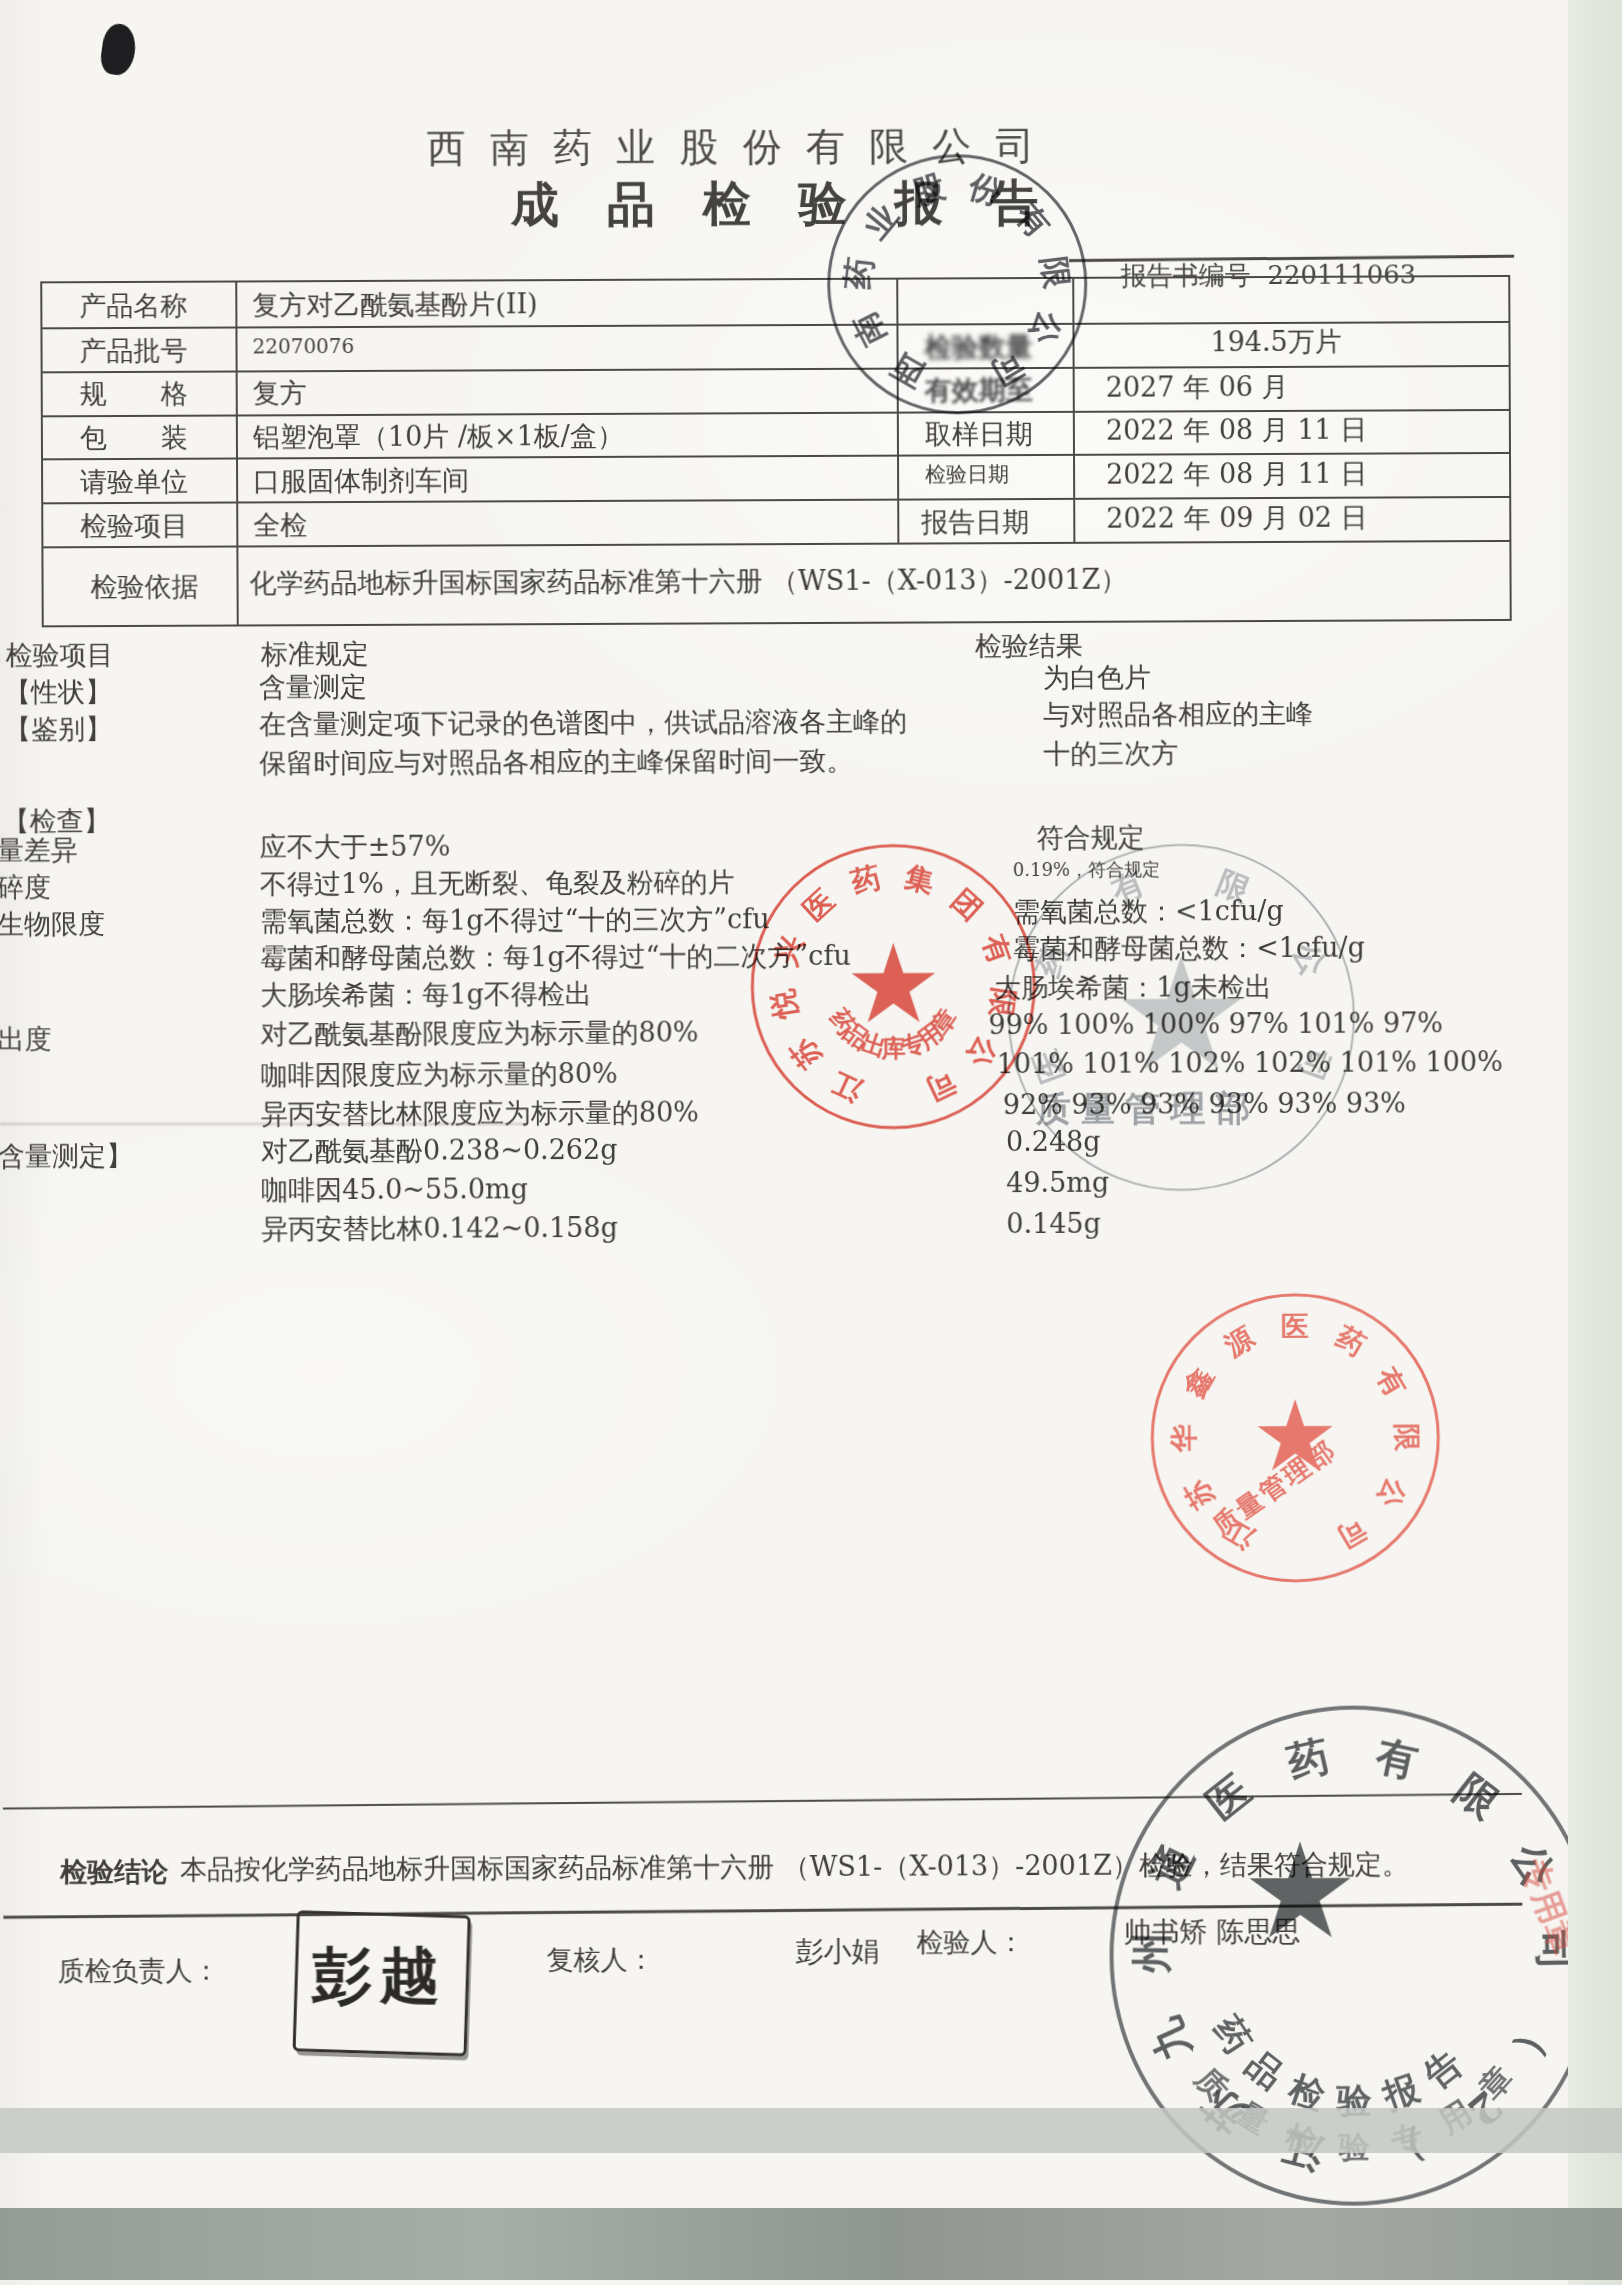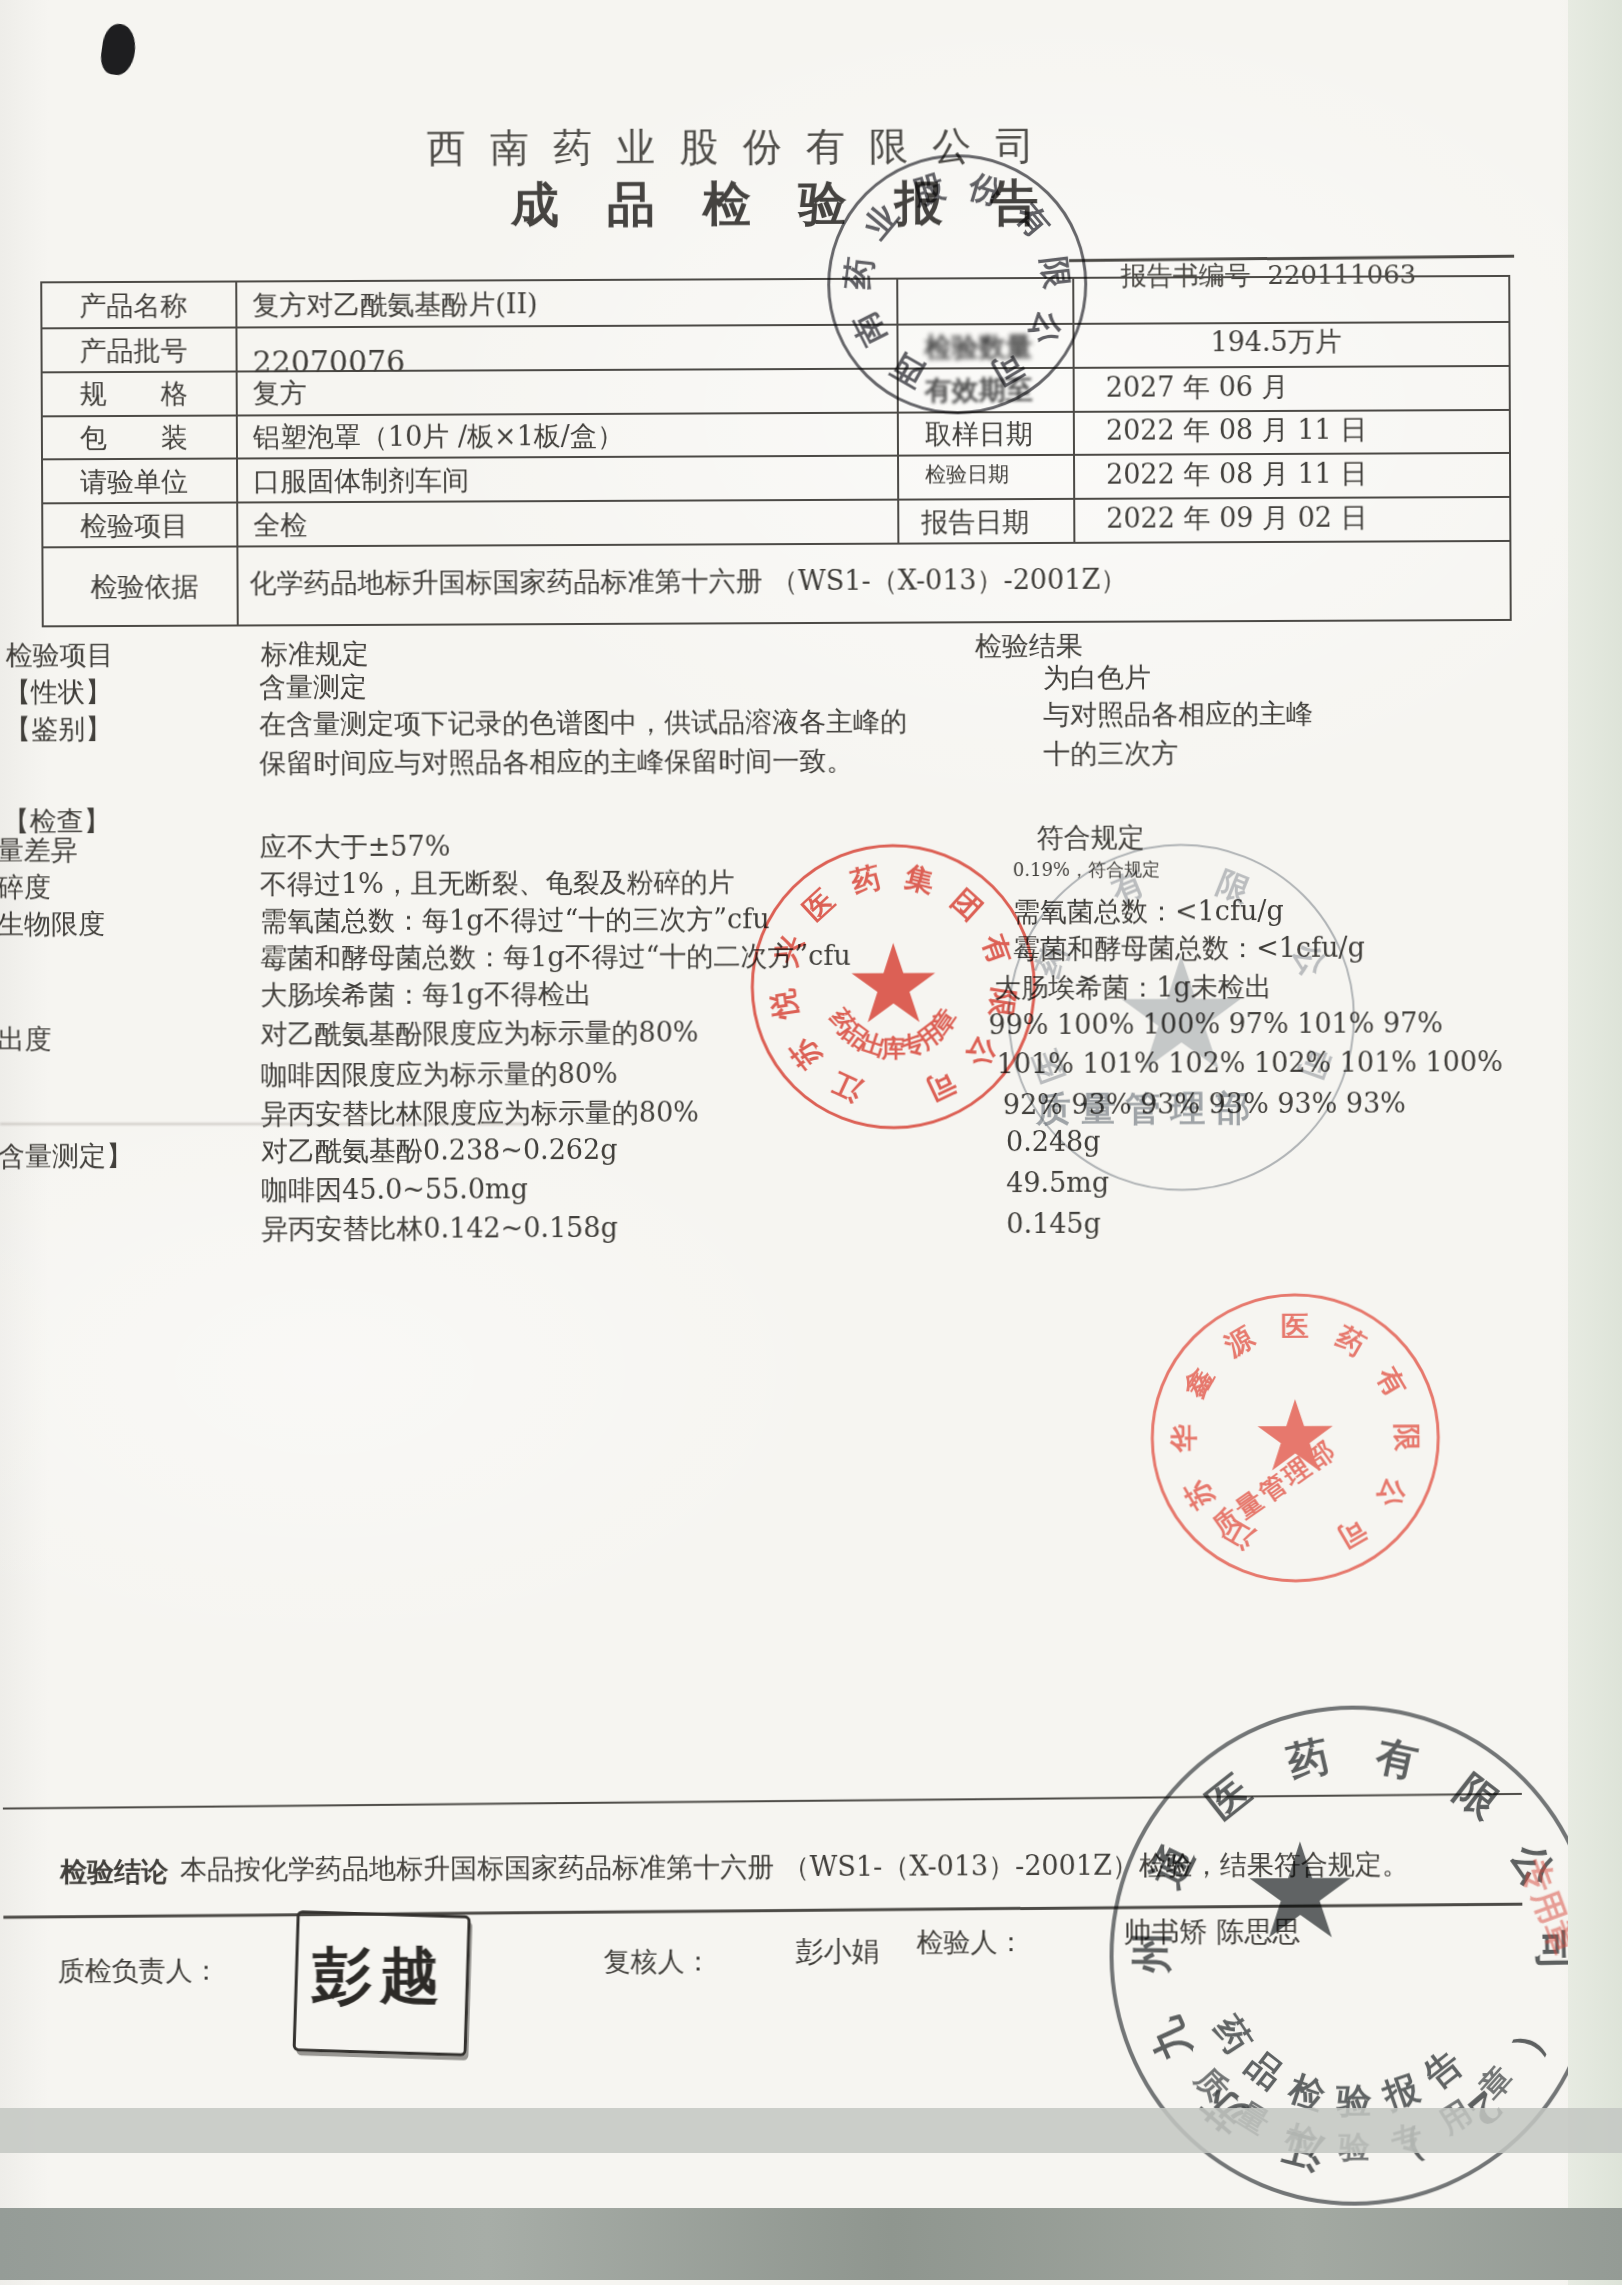--- a/index.html
+++ b/index.html
@@ -51,21 +51,21 @@
     <div class="ln" style="left:44px;top:455px;width:1470px;height:2.4px;"></div>
     <div class="ln" style="left:44px;top:499px;width:1470px;height:2.4px;"></div>
     <div class="ln" style="left:44px;top:543px;width:1470px;height:2.4px;"></div>
     <div class="ln" style="left:239px;top:278px;width:2.4px;height:346px;"></div>
     <div class="ln" style="left:900px;top:278px;width:2.4px;height:265px;"></div>
     <div class="ln" style="left:1076px;top:278px;width:2.4px;height:265px;"></div>
 
     <div class="abs t" style="left:83px;top:287px;font-size:27px;">产品名称</div>
     <div class="abs t" style="left:256px;top:287px;font-size:27px;">复方对乙酰氨基酚片(II)</div>
     <div class="abs t" style="left:83px;top:332px;font-size:27px;">产品批号</div>
-    <div class="abs t" style="left:256px;top:342px;font-size:30px;">22070076</div>
+    <div class="abs t" style="left:256px;top:332px;font-size:20px;">22070076</div>
     <div class="abs t" style="left:83px;top:375px;font-size:27px;">规　　格</div>
     <div class="abs t" style="left:256px;top:375px;font-size:27px;">复方</div>
     <div class="abs t" style="left:83px;top:419px;font-size:27px;">包　　装</div>
     <div class="abs t" style="left:256px;top:419px;font-size:27px;">铝塑泡罩（10片 /板×1板/盒）</div>
     <div class="abs t" style="left:83px;top:463px;font-size:27px;">请验单位</div>
     <div class="abs t" style="left:256px;top:463px;font-size:27px;">口服固体制剂车间</div>
     <div class="abs t" style="left:83px;top:507px;font-size:27px;">检验项目</div>
     <div class="abs t" style="left:256px;top:507px;font-size:27px;">全检</div>
 
     <div class="abs t blurlab" style="left:928px;top:332px;font-size:27px;">检验数量</div>
@@ -132,21 +132,21 @@
 
     <div class="ln" style="left:0;top:1800px;width:1519px;height:2.4px;transform:rotate(-0.3deg);"></div>
     <div class="abs t" style="left:57px;top:1853px;font-size:27px;font-weight:bold;">检验结论</div>
     <div class="abs t" style="left:177px;top:1851px;font-size:27px;">本品按化学药品地标升国标国家药品标准第十六册 （WS1-（X-013）-2001Z）检验，结果符合规定。</div>
     <div class="ln" style="left:0;top:1909px;width:1519px;height:2.9px;transform:rotate(-0.25deg);"></div>
 
     <div class="abs t" style="left:54px;top:1952px;font-size:27px;">质检负责人：</div>
     <div class="sealbox" style="left:291px;top:1911px;width:168px;height:135px;">
       <div class="abs t" style="left:13.7px;top:23.4px;font-size:60px;font-weight:bold;color:#2c2a27;letter-spacing:7.8px;transform:rotate(-2deg);filter:blur(0.4px);">彭越</div>
     </div>
-    <div class="abs t" style="left:600px;top:1945px;font-size:27px;">复核人：</div>
+    <div class="abs t" style="left:543px;top:1945px;font-size:27px;font-family:Liberation Mono, monospace;">复核人：</div>
     <div class="abs t" style="left:792px;top:1935px;font-size:28px;">彭小娟</div>
     <div class="abs t" style="left:913px;top:1927px;font-size:27px;text-align:center;">检验人：</div>
     <div class="abs t" style="left:1120px;top:1917px;font-size:28px;">帅书矫 陈思思</div>
 
     <div class="stamp" style="left:961px;top:285px;z-index:10;opacity:.82;filter:blur(0.5px);">
       <div class="circ" style="width:254px;height:254px;border:3.4px solid #45454a;"></div>
       <div class="ringwrap" style="color:#3e3e44;font-weight:bold;">
           <span style="position: absolute; left: 0px; top: 0px; line-height: 1; font-size: 32px; transform: translate(-50%, -50%) rotate(-150deg) translateY(-99px);">西</span>
           <span style="position: absolute; left: 0px; top: 0px; line-height: 1; font-size: 32px; transform: translate(-50%, -50%) rotate(-116.667deg) translateY(-99px);">南</span>
           <span style="position: absolute; left: 0px; top: 0px; line-height: 1; font-size: 32px; transform: translate(-50%, -50%) rotate(-83.3333deg) translateY(-99px);">药</span>

